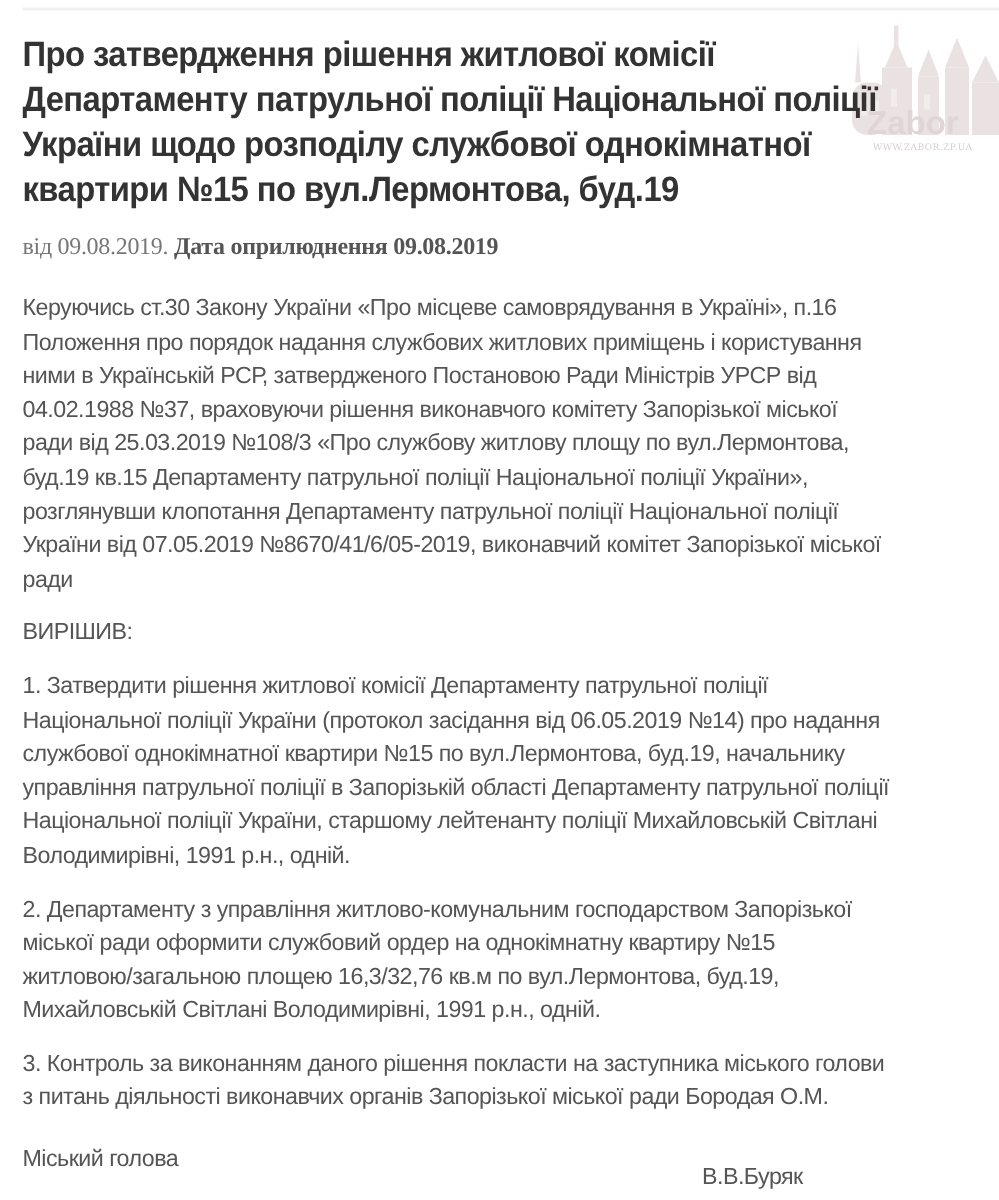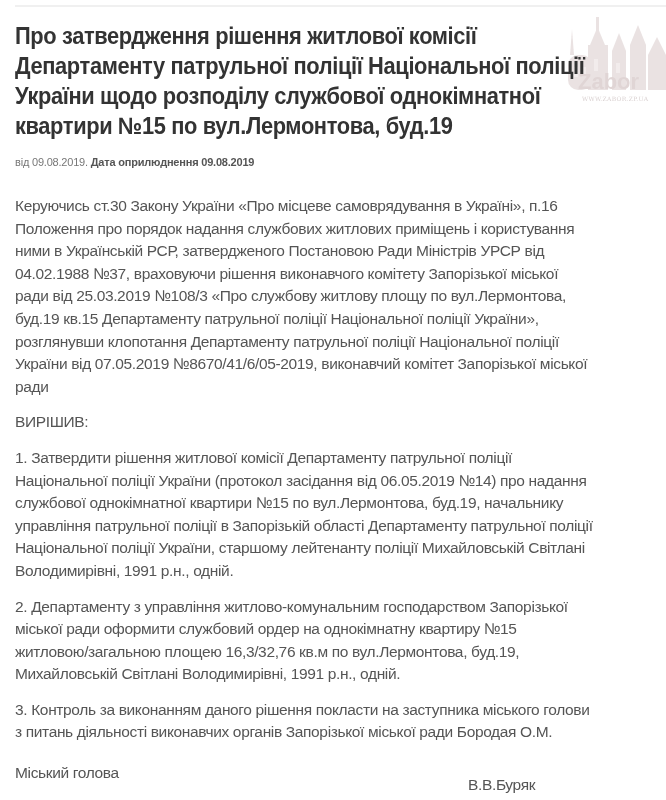--- a/index.html
+++ b/index.html
@@ -56,23 +56,23 @@
       color: #333333;
       letter-spacing: -0.4px;
       transform: scaleX(0.93);
       transform-origin: left top;
       width: 700px;
     }
     .meta {
       position: absolute;
       left: 0;
       top: 135px;
-      font-size: 11px;
+      font-size: 16px;
       color: #777777;
-      font-family: Liberation Sans, sans-serif;
+      font-family: Liberation Serif, serif;
       letter-spacing: -0.2px;
     }
     .meta b {
       color: #555555;
       font-weight: bold;
     }
     .body {
       position: absolute;
       left: 0;
       top: 174px;

